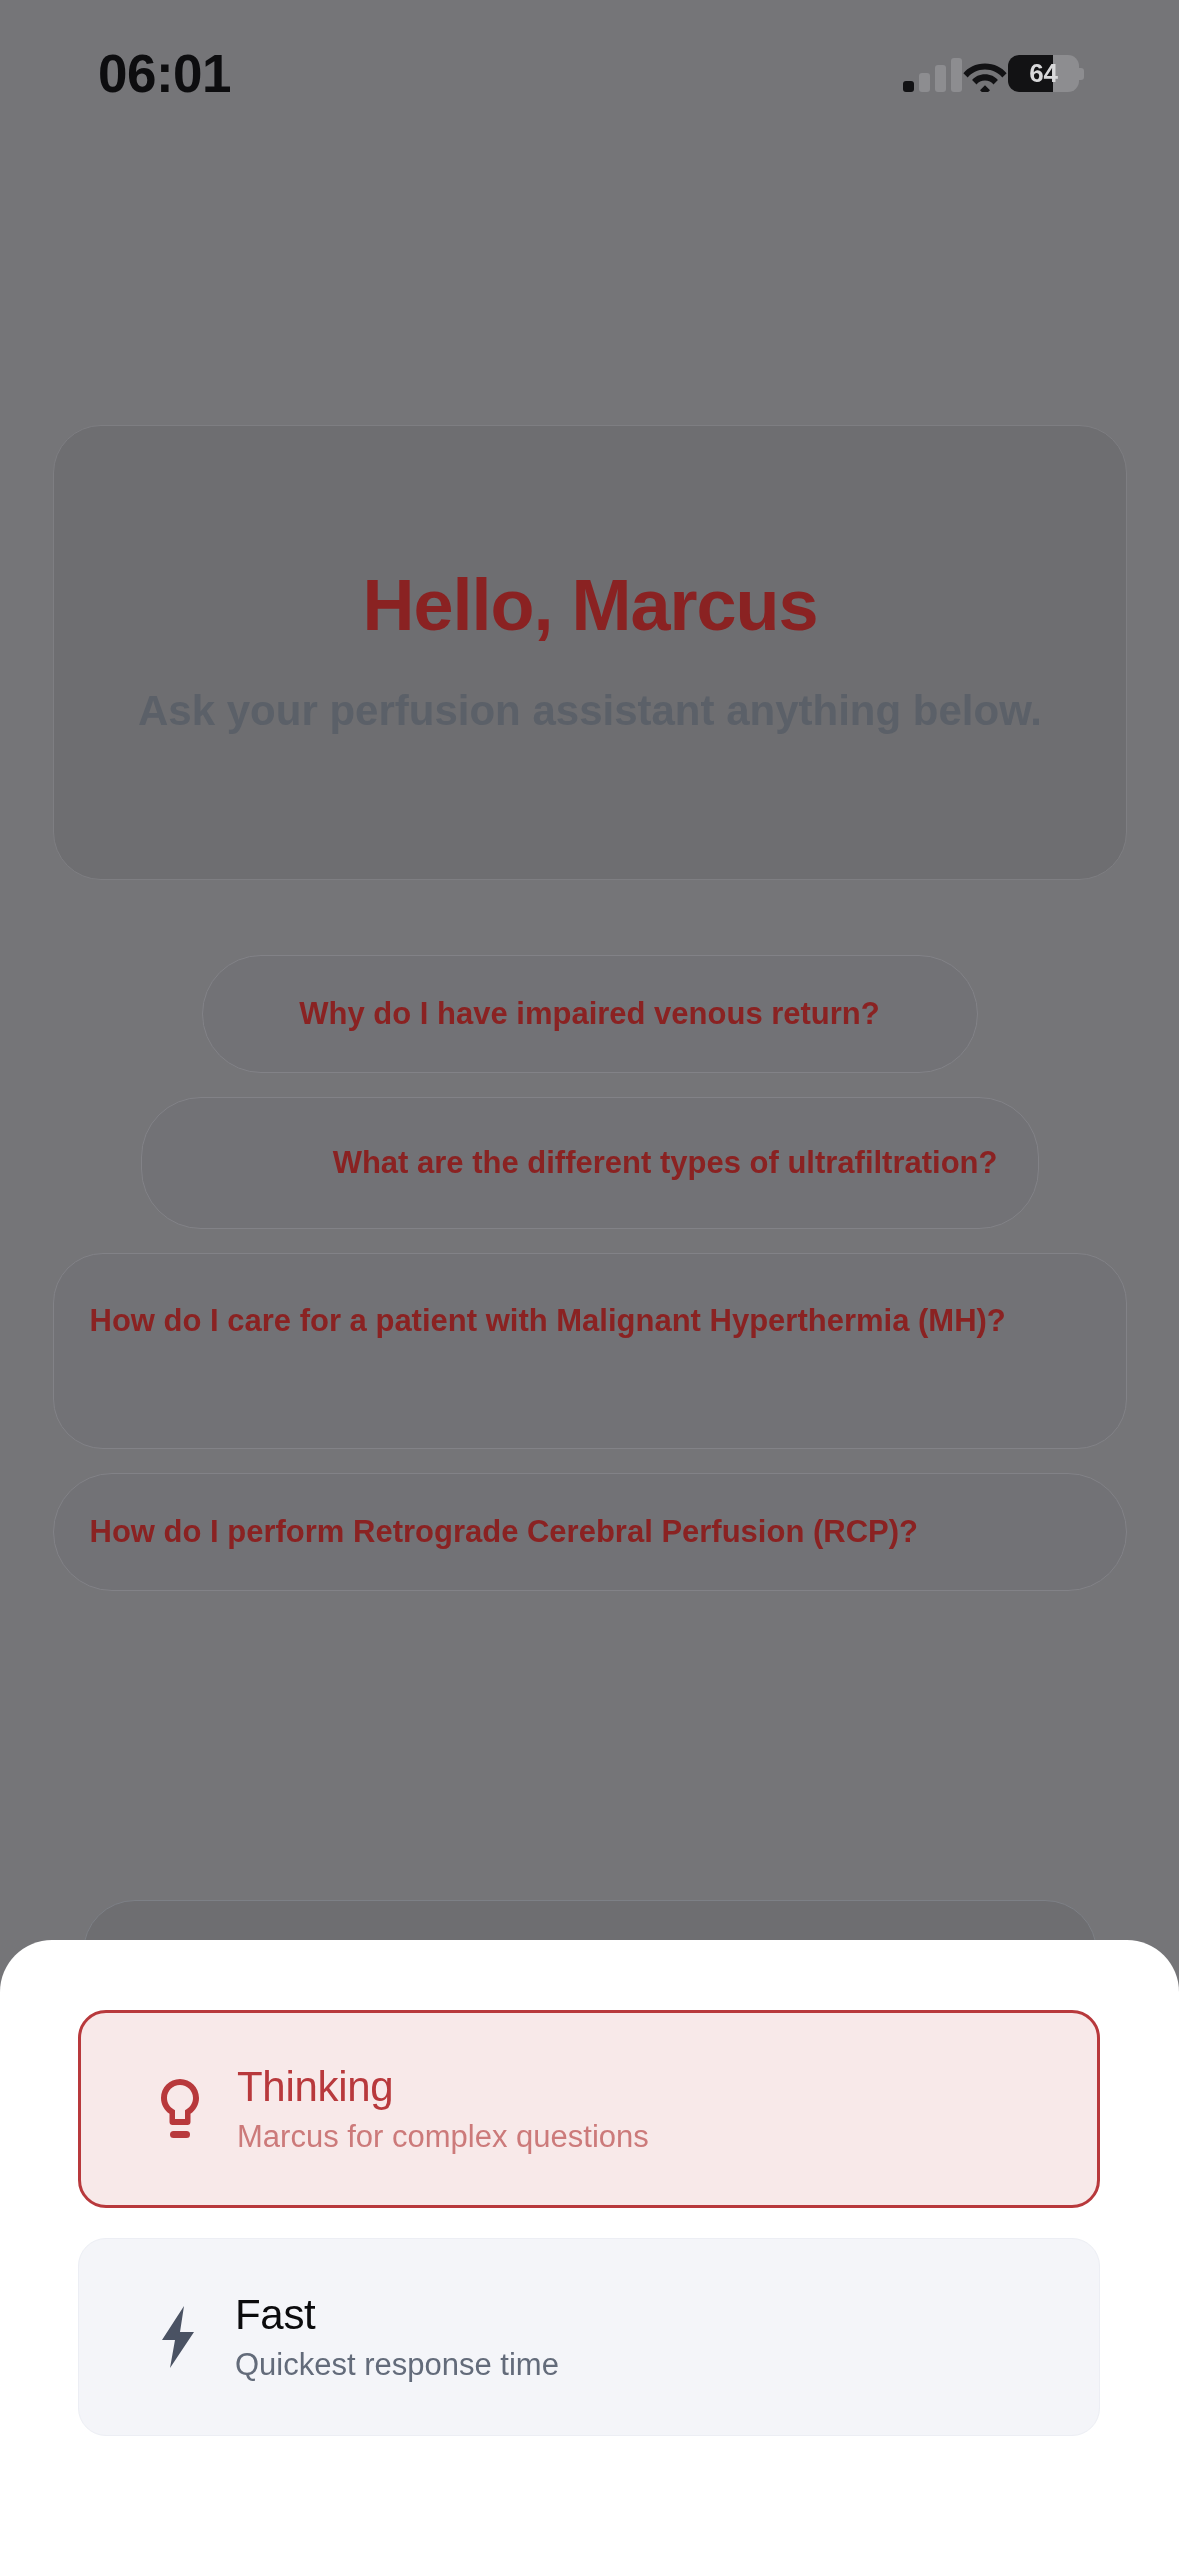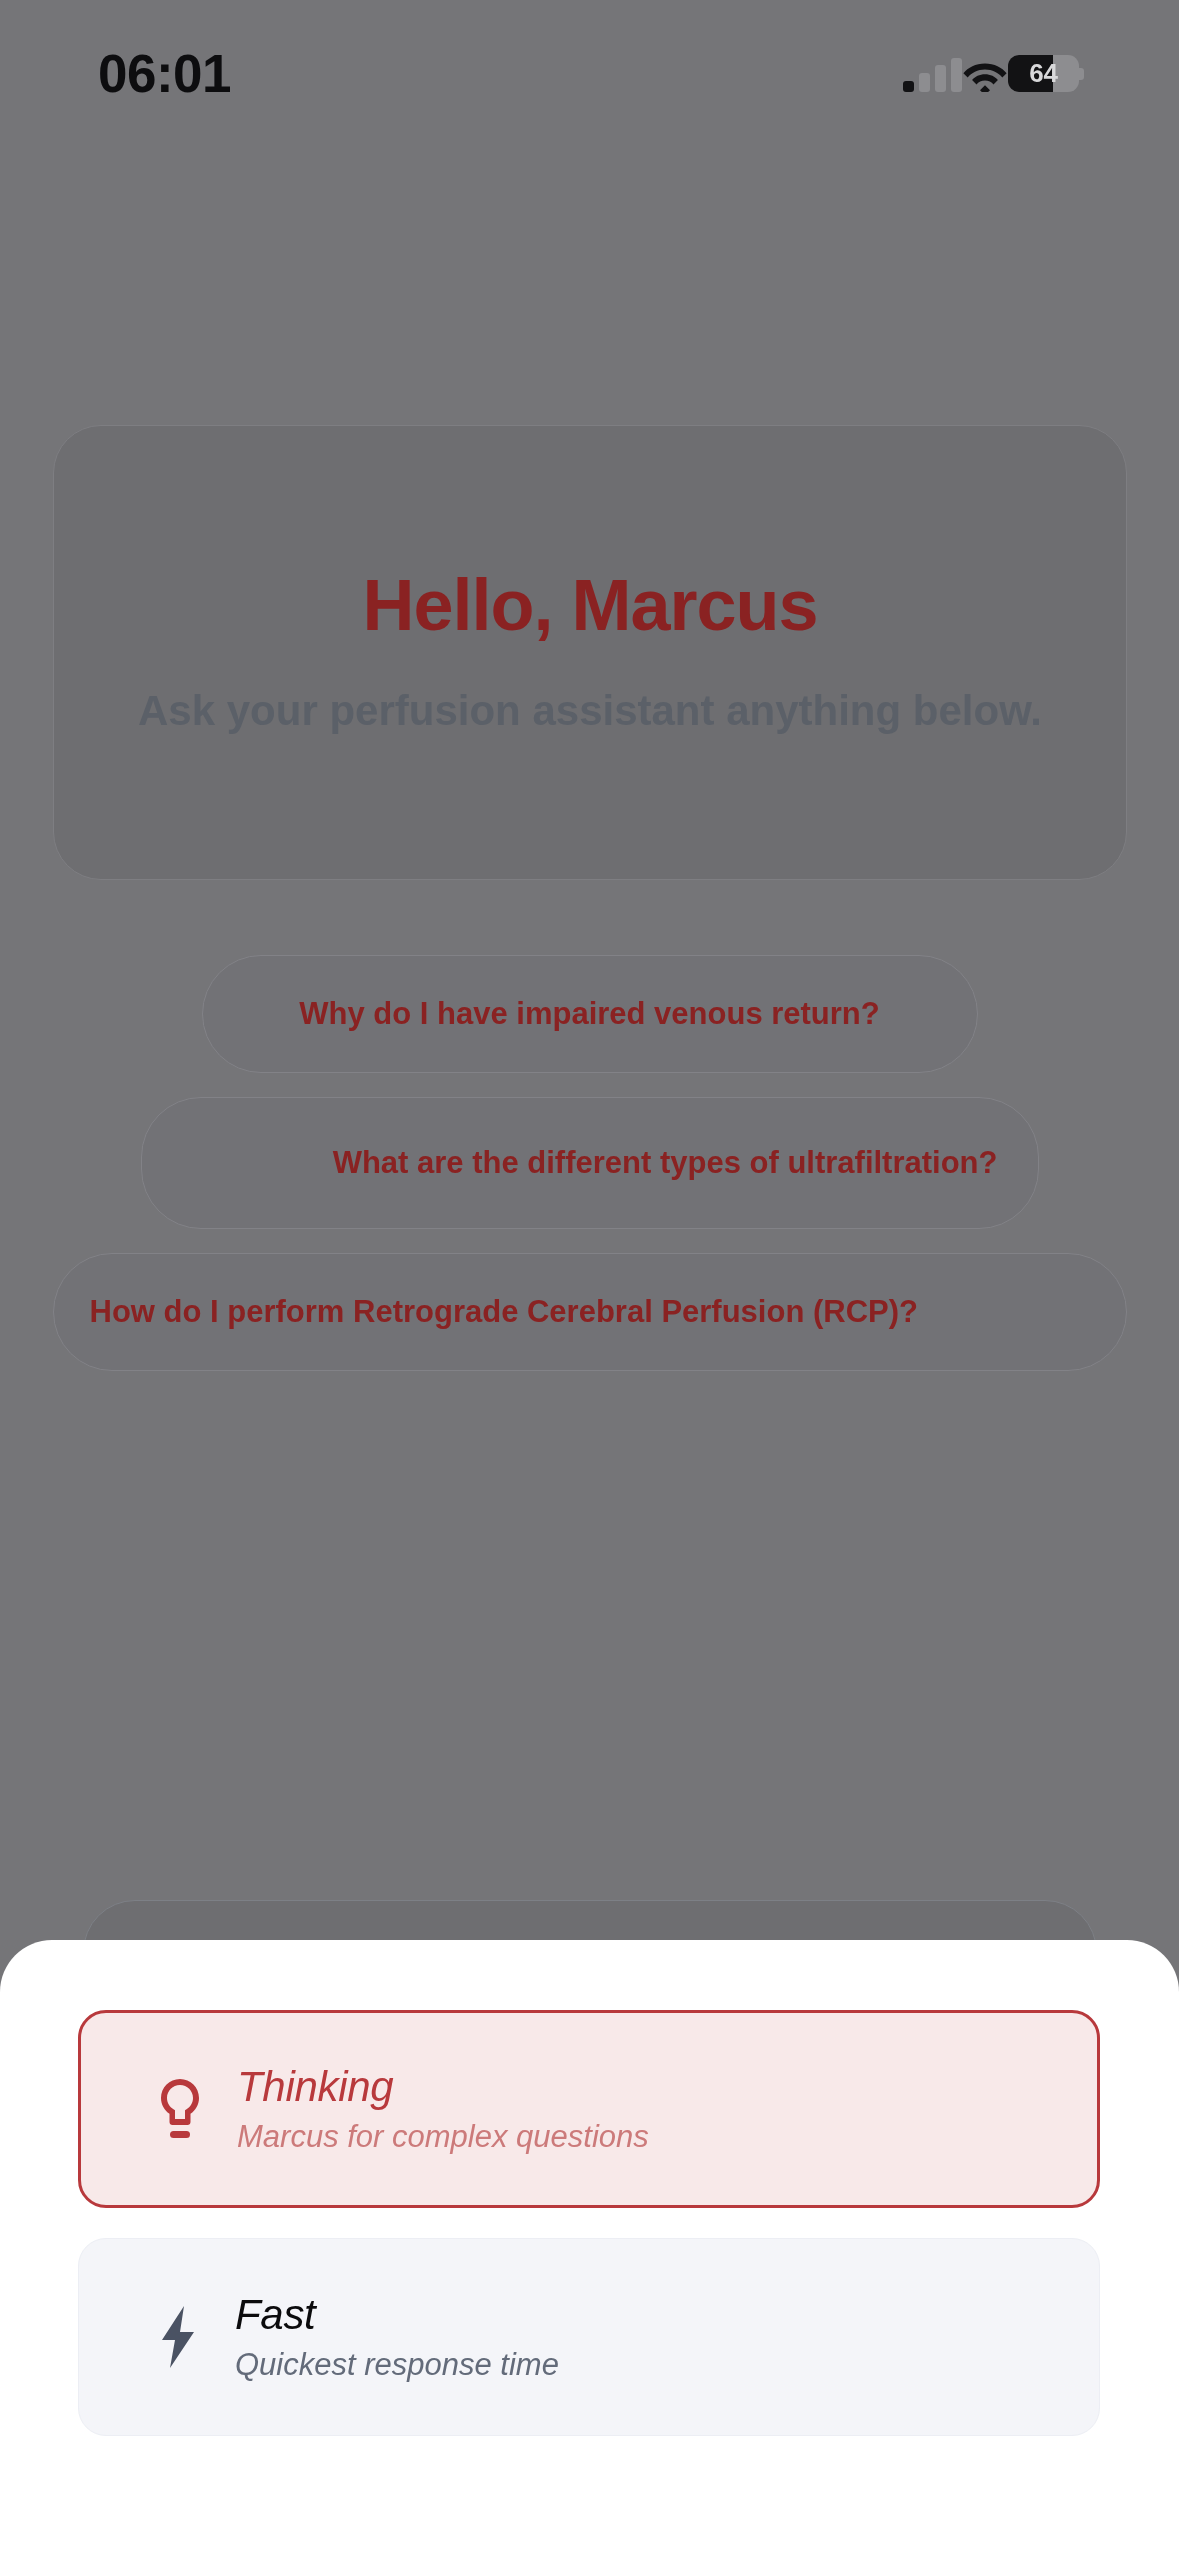--- a/index.html
+++ b/index.html
@@ -119,21 +119,21 @@
     background:#f8e9e9; border:3px solid #b8393c;
   }
   .option.fast{
     top:298px;
     background:#f4f5f9; border:1.5px solid #eceef4;
   }
   .opt-icon{
     width:74px; flex:0 0 74px;
     display:flex; align-items:center; justify-content:center;
   }
-  .opt-text{ display:flex; flex-direction:column; gap:12px; padding-left:20px;font-style:italic; }
+  .opt-text{ display:flex; flex-direction:column; gap:12px; padding-left:20px; }
   .opt-title{ font-size:42px; font-weight:400; letter-spacing:-.3px; line-height:1.05; }
   .opt-desc{ font-size:31px; font-weight:400; line-height:1.05; }
   .option.thinking .opt-title{ color:#b8393c; }
   .option.thinking .opt-desc{ color:#cc7a7a; }
   .option.fast .opt-title{ color:#0b0b0d; }
   .option.fast .opt-desc{ color:#636b7a; }
 </style>
 </head>
 <body>
 
@@ -170,20 +170,23 @@
     <div class="greeting-sub">Ask your perfusion assistant anything below.</div>
   </div>
 
   <div class="chips">
     <div class="chip c1">
       <span class="chip-text">Why do I have impaired venous return?</span>
     </div>
     <div class="chip c2">
       <span class="chip-text">What are the different types of ultrafiltration?</span>
     </div>
+    <div class="chip c3">
+      <span class="chip-text">How do I care for a patient with Malignant Hyperthermia (MH)?</span>
+    </div>
     <div class="chip c4">
       <span class="chip-text">How do I perform Retrograde Cerebral Perfusion (RCP)?</span>
     </div>
   </div>
 
   <div class="composer-peek"></div>
 </div>
 
 <div class="sheet">
 

